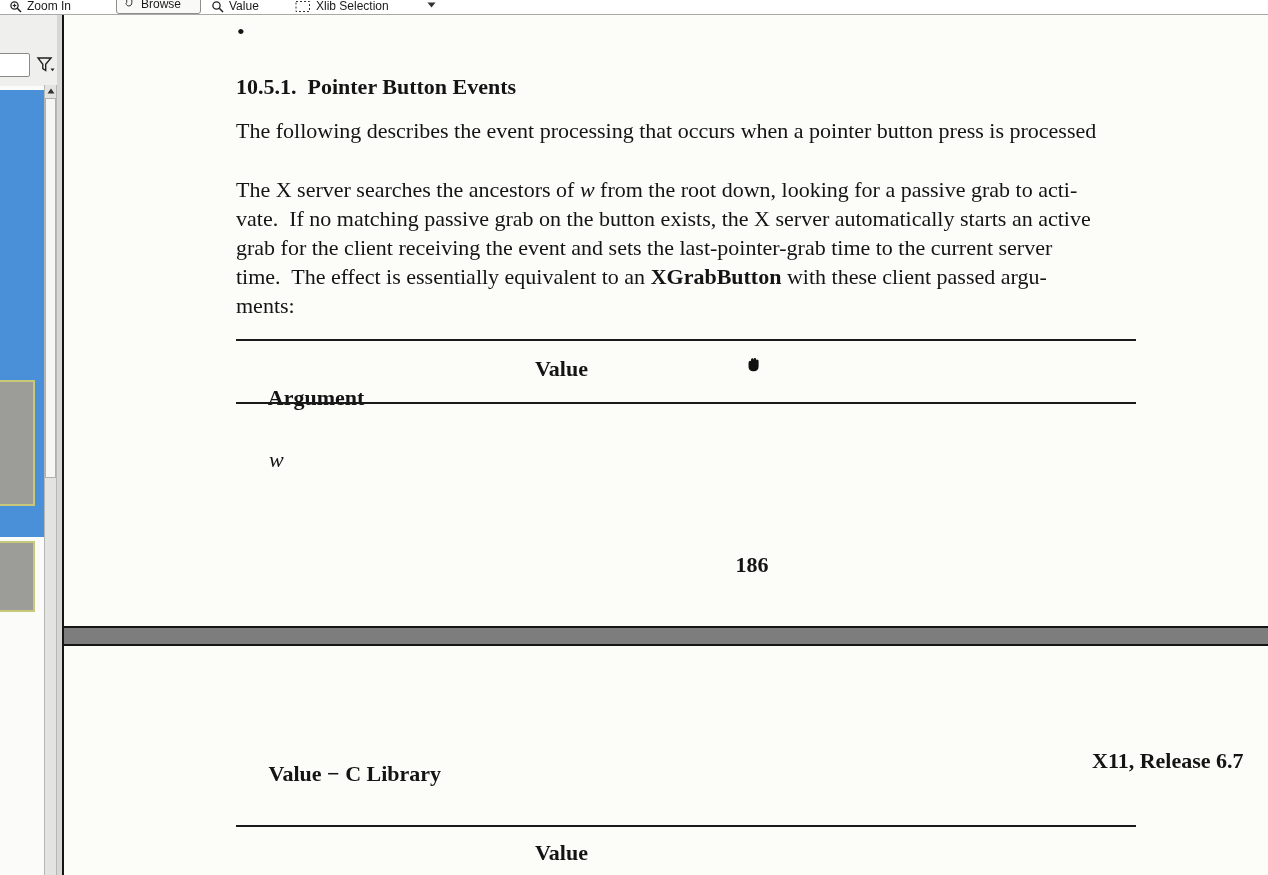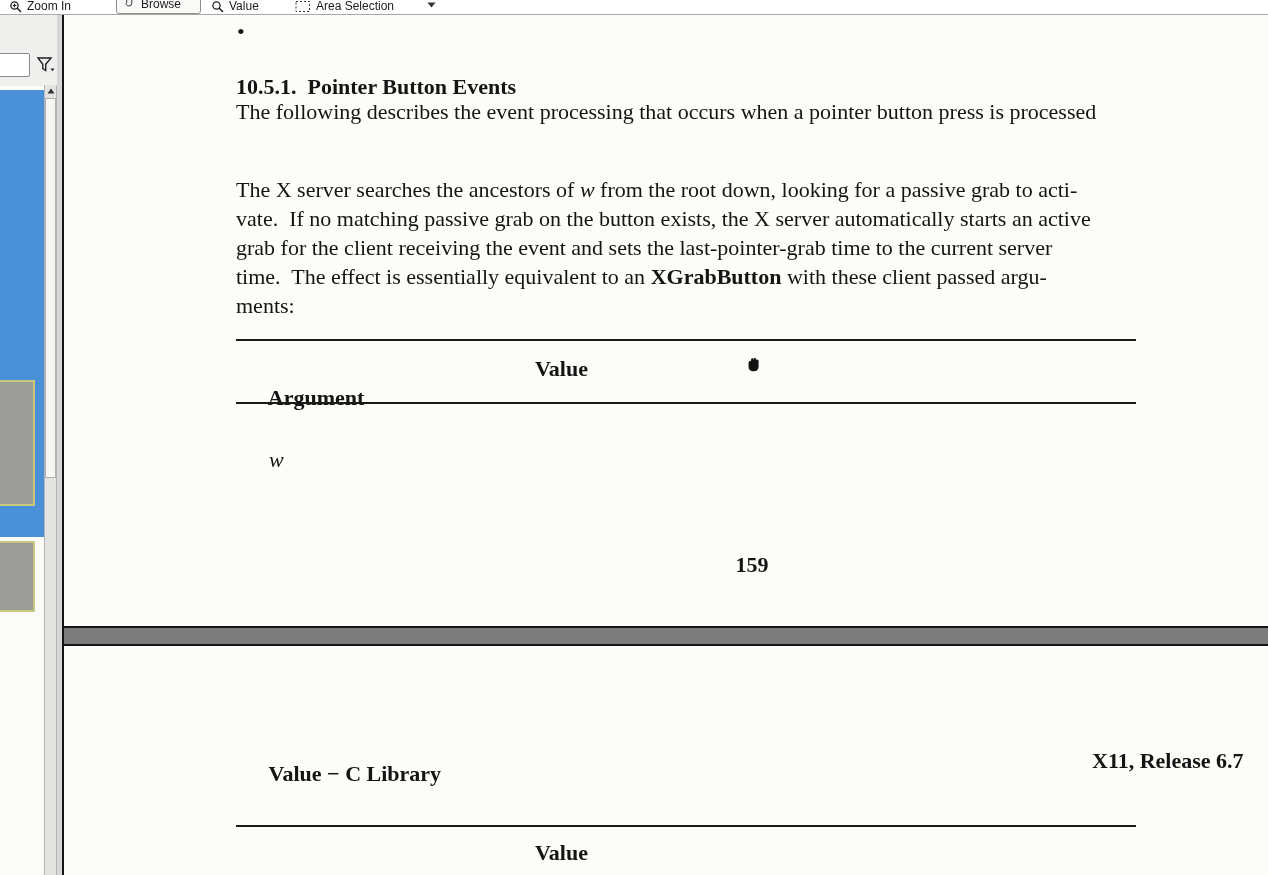--- a/index.html
+++ b/index.html
@@ -117,21 +117,21 @@
         <line x1="8.3" y1="8.3" x2="12" y2="12" stroke="#222" stroke-width="1.6"></line>
       </svg>
   </span>
   <span class="tb-label" style="left:229px;">Value</span>
 
   <span class="tb-icon" style="left:295px;">
     <svg width="16" height="13" viewBox="0 0 16 13">
         <rect x="1" y="1.5" width="13.5" height="10" fill="none" stroke="#333" stroke-width="1" stroke-dasharray="2 2"></rect>
       </svg>
   </span>
-  <span class="tb-label" style="left:316px;">Area Selection</span>
+  <span class="tb-label" style="left:316px;">Xlib Selection</span>
 
   <span class="tb-icon" style="left:427px;top:2px;">
     <svg width="9" height="6" viewBox="0 0 9 6">
         <path d="M0.5 0.5 L8.5 0.5 L4.5 5.5 Z" fill="#333"></path>
       </svg>
   </span>
 </div>
 
 <div class="sidebar">
   <div class="sidebar-top">
@@ -159,21 +159,21 @@
 </div>
 <div class="splitter"></div>
 
 <div class="main">
 
   <div class="page page1">
     <span class="doc abs" style="left:173px; top:2px; line-height:29px;">•</span>
 
     <div class="doc abs bold" style="left:172px; top:57px; line-height:29px;">10.5.1.  Pointer Button Events</div>
 
-    <div class="doc abs" style="left:172px; top:82px;"><div class="tline"><span>The following describes the event processing that occurs when a pointer button press is processed</span></div></div>
+    <div class="doc abs" style="left:172px; top:101px;"><div class="tline"><span>The following describes the event processing that occurs when a pointer button press is processed</span></div></div>
 
     <div class="doc abs" style="left:172px; top:160px;"><div class="tline"><span>The X server searches the ancestors of </span><span style="font-style: italic;">w</span><span> from the root down, looking for a passive grab to acti-</span></div><div class="tline"><span>vate.  If no matching passive grab on the button exists, the X server automatically starts an active</span></div><div class="tline"><span>grab for the client receiving the event and sets the last-pointer-grab time to the current server</span></div><div class="tline"><span>time.  The effect is essentially equivalent to an </span><span style="font-weight: bold;">XGrabButton</span><span> with these client passed argu-</span></div><div class="tline"><span>ments:</span></div></div>
 
     <div class="rule" style="top:324px;"></div>
 
     <div class="doc tcols bold" style="top:339px;">
       <span>Argument</span>
       <span class="col2">Value</span>
     </div>
 
@@ -182,21 +182,21 @@
           <path fill="#111" d="M5.5 9.2 C5.5 6.8 6.2 5.8 7.1 5.8 C7.6 5.8 7.9 6.1 8 6.6 L8 5 C8 3.9 8.5 3.2 9.3 3.2 C10 3.2 10.5 3.8 10.5 4.8 L10.6 4.4 C10.7 3.5 11.2 3 11.9 3 C12.7 3 13.2 3.6 13.2 4.6 L13.2 5.4 C13.4 4.9 13.8 4.6 14.3 4.6 C15.1 4.6 15.6 5.3 15.6 6.4 L15.6 11.5 C15.6 14.5 13.8 16.3 11 16.3 L9.8 16.3 C7.6 16.3 6.1 14.9 5.6 12.8 Z"></path>
         </svg>
     </span>
 
     <div class="rule" style="top:387px;"></div>
 
     <div class="doc tcols" style="top:401px;">
       <span class="ital">w</span>
     </div>
 
-    <div class="doc bold pagenum">159</div>
+    <div class="doc bold pagenum">186</div>
   </div>
 
   <div class="page page2">
     <div class="doc tcols bold" style="top:84px; width:1110px;">
       <span>Value − C Library</span>
       <span style="position:absolute; left:856px; top:16px;">X11, Release 6.7</span>
     </div>
 
     <div class="rule" style="top:179px;"></div>
 

